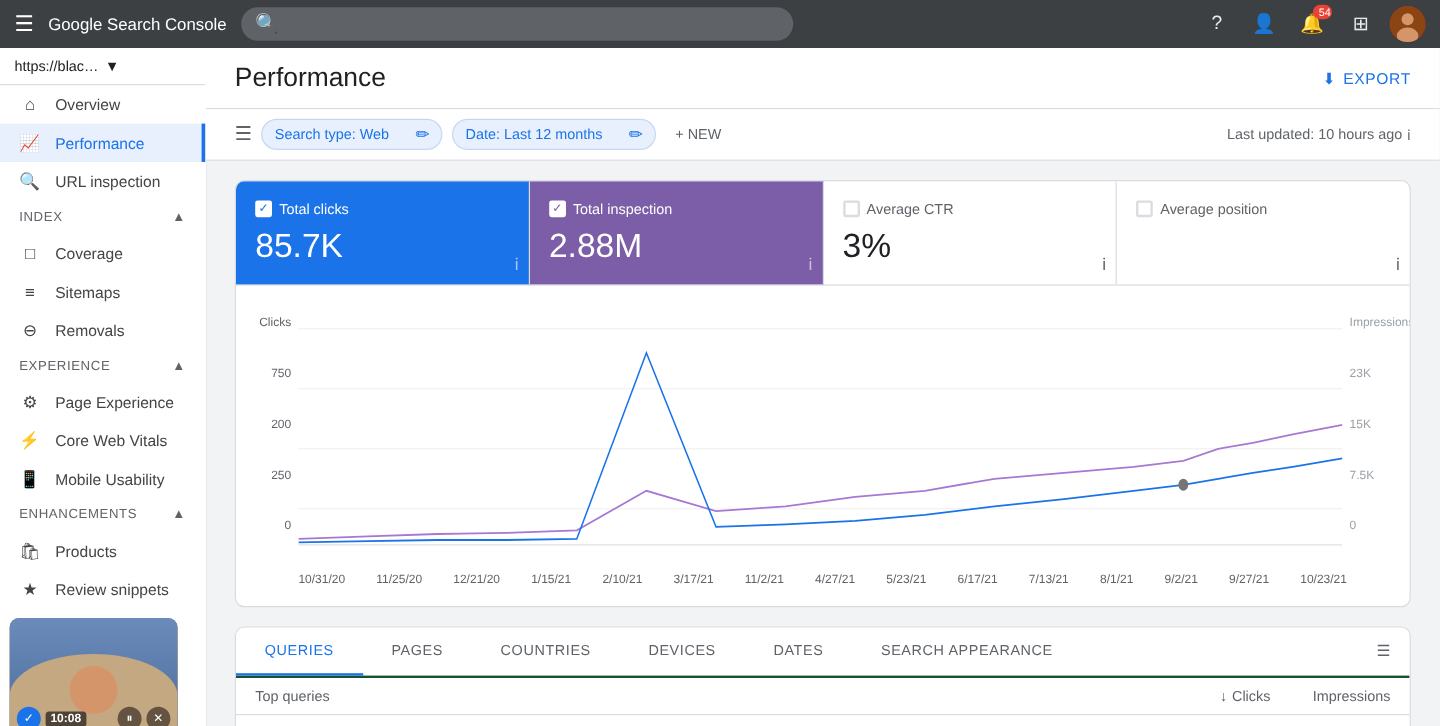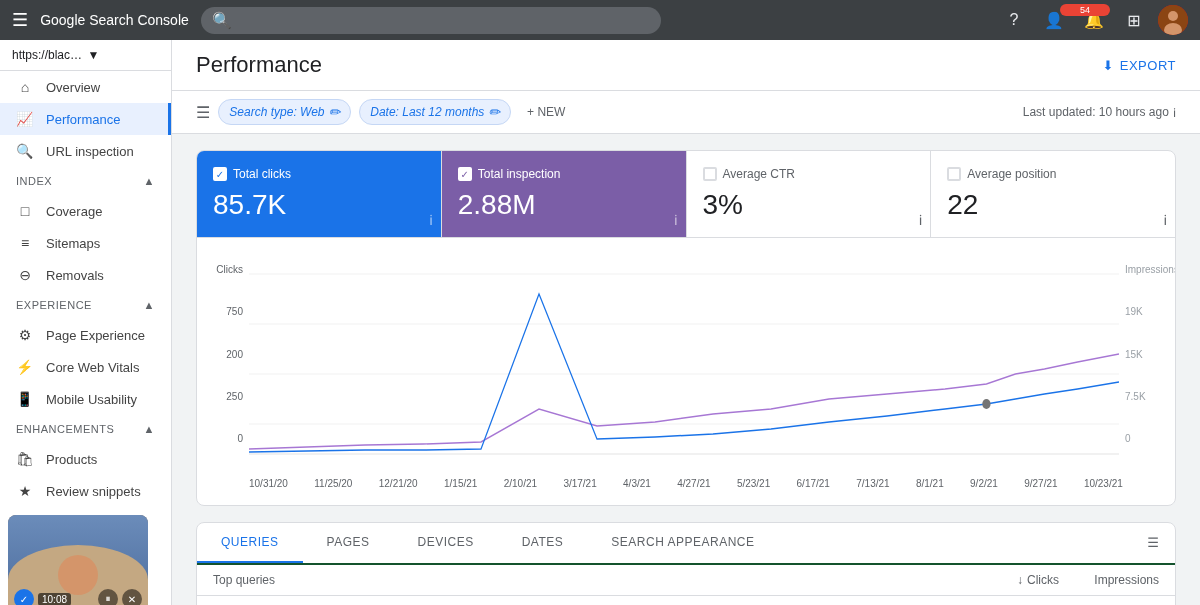--- a/index.html
+++ b/index.html
@@ -47,21 +47,21 @@
       cursor: pointer; color: #e8eaed; font-size: 16px;
       position: relative;
     }
     .notification-badge {
       position: absolute;
       top: 0; right: 0;
       background: #ea4335;
       color: #fff;
       border-radius: 10px;
       font-size: 9px;
-      padding: 1px 20px;
+      padding: 1px 1px;
       min-width: 16px;
       text-align: right;
     }
     .topbar-avatar {
       width: 30px; height: 30px;
       border-radius: 50%;
       background: #c5221f;
       display: flex; align-items: center; justify-content: center;
       color: #fff; font-size: 13px; cursor: pointer;
       overflow: hidden;
@@ -155,29 +155,28 @@
       align-items: center;
       padding: 8px 24px;
       background: #fff;
       border-bottom: 1px solid #dadce0;
       gap: 8px;
     }
     .filter-icon { color: #5f6368; font-size: 16px; cursor: pointer; }
     .filter-chip {
       display: flex;
       align-items: center;
-      gap: 4px;
+      gap: 22px;
       background: #e8f0fe;
       border: 1px solid #c5d7f5;
       border-radius: 16px;
       padding: 4px 10px;
       font-size: 12px;
       color: #1a73e8;
       cursor: pointer;
-      font-style: italic;
     }
     .filter-chip-edit { color: #1a73e8; font-size: 14px; }
     .new-filter-btn {
       display: flex;
       align-items: flex-start;
       gap: 4px;
       font-size: 12px;
       color: #5f6368;
       cursor: pointer;
       border: none;
@@ -400,21 +399,21 @@
     <div class="sidebar-bottom">
 
       <div style="position:relative; margin: 8px; width: 140px; height: 100px; border-radius:8px; overflow:hidden; background:#7a6a5a;">
 
         <div style="width:100%;height:100%;background:linear-gradient(180deg,#6b8cba 0%,#4a6a9a 100%); position:relative;">
           <div style="position:absolute;bottom:0;left:0;right:0;height:70%;background:#c4a882; border-radius:50% 50% 0 0;"></div>
           <div style="position:absolute;bottom:20px;left:50%;transform:translateX(-50%);width:40px;height:40px;background:#d4956a;border-radius:50%;"></div>
         </div>
         <div style="position:absolute;bottom:6px;left:6px;right:6px;display:flex;align-items:center;gap:4px;">
           <div style="width:20px;height:20px;border-radius:50%;background:#1a73e8;display:flex;align-items:center;justify-content:center;color:#fff;font-size:10px;">✓</div>
-          <div style="background:rgba(0,0,0,0.6);color:#fff;font-size:10px;padding:1px 4px;border-radius:3px;">10:08</div>
+          <div style="background:rgba(0,0,0,0.6);color:#fff;font-size:10px;padding:1px 4px;border-radius:3px;font-weight:bold;">10:08</div>
           <div style="margin-left:auto;width:20px;height:20px;border-radius:50%;background:rgba(0,0,0,0.5);display:flex;align-items:center;justify-content:center;color:#fff;font-size:10px;cursor:pointer;">⏸</div>
           <div style="width:20px;height:20px;border-radius:50%;background:rgba(0,0,0,0.5);display:flex;align-items:center;justify-content:center;color:#fff;font-size:10px;cursor:pointer;">✕</div>
         </div>
       </div>
 
     </div>
   </div>
 
   <div class="main-content">
 
@@ -473,21 +472,20 @@
           </div>
           <div class="metric-value dark">3%</div>
           <span class="metric-info dark-info">ℹ</span>
         </div>
 
         <div class="metric-card">
           <div class="metric-label-row">
             <div class="metric-checkbox unchecked" style="background:#fff;border-color:#dadce0;color:transparent;">✓</div>
             <span class="metric-name gray">Average position</span>
           </div>
-          <div class="metric-value dark">22</div>
           <span class="metric-info dark-info">ℹ</span>
         </div>
       </div>
 
       <div class="chart-container">
         <div style="display:flex; position:relative;">
 
           <div style="width:36px; display:flex; flex-direction:column; justify-content:space-between; align-items:flex-end; padding-right:6px; font-size:10px; color:#5f6368; height:200px; padding-top:10px; padding-bottom:10px;">
             <span>Clicks</span>
             <span>750</span>
@@ -506,51 +504,52 @@
 
             <polyline fill="none" stroke="#a777d4" stroke-width="1.5" points="0,195 70,193 140,191 210,190 280,188 350,155 420,172 490,168 560,160 630,155 700,145 770,140 840,135 890,130 925,120 960,115 1000,108 1050,100"></polyline>
 
             <polyline fill="none" stroke="#1a73e8" stroke-width="1.5" points="0,198 70,197 140,196 210,196 280,195 350,40 420,185 490,183 560,180 630,175 700,168 770,162 840,155 890,150 925,145 960,140 1000,135 1050,128"></polyline>
 
             <circle cx="890" cy="150" r="5" fill="#757575"></circle>
           </svg>
 
           <div style="width:40px; display:flex; flex-direction:column; justify-content:space-between; align-items:flex-start; padding-left:6px; font-size:10px; color:#9aa0a6; height:200px; padding-top:10px; padding-bottom:10px;">
             <span>Impressions</span>
-            <span>19K</span>
+            <span>23K</span>
             <span>15K</span>
             <span>7.5K</span>
             <span>0</span>
           </div>
         </div>
 
         <div style="display:flex; justify-content:space-between; padding: 4px 36px 0 36px; font-size:10px; color:#5f6368;">
           <span>10/31/20</span>
           <span>11/25/20</span>
           <span>12/21/20</span>
           <span>1/15/21</span>
           <span>2/10/21</span>
           <span>3/17/21</span>
-          <span>4/3/21</span>
+          <span>11/2/21</span>
           <span>4/27/21</span>
           <span>5/23/21</span>
           <span>6/17/21</span>
           <span>7/13/21</span>
           <span>8/1/21</span>
           <span>9/2/21</span>
           <span>9/27/21</span>
           <span>10/23/21</span>
         </div>
       </div>
     </div>
 
     <div class="tabs-container">
       <div class="tabs-header">
         <div class="tab-item active">QUERIES</div>
         <div class="tab-item">PAGES</div>
+        <div class="tab-item">COUNTRIES</div>
         <div class="tab-item">DEVICES</div>
         <div class="tab-item">DATES</div>
         <div class="tab-item">SEARCH APPEARANCE</div>
         <div class="tabs-filter-icon">☰</div>
       </div>
 
       <div class="table-container">
         <div class="table-header-row">
           <div class="col-query">Top queries</div>
           <div class="col-clicks">

